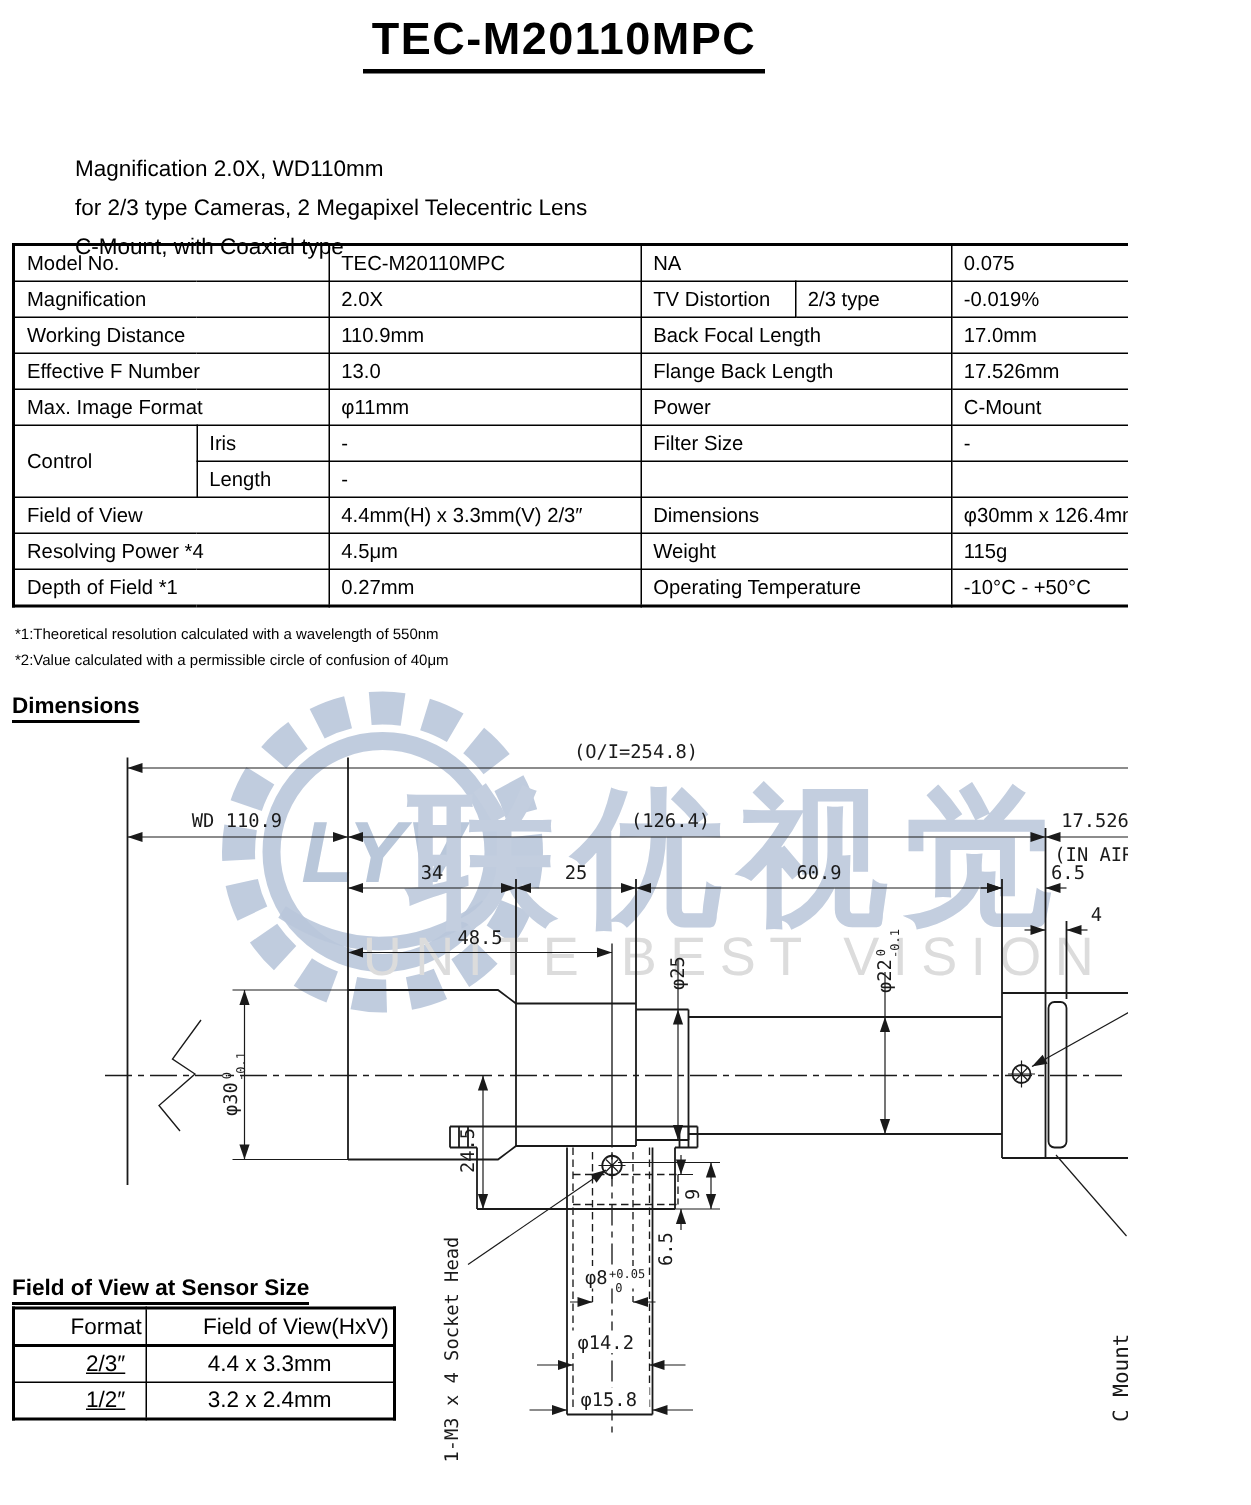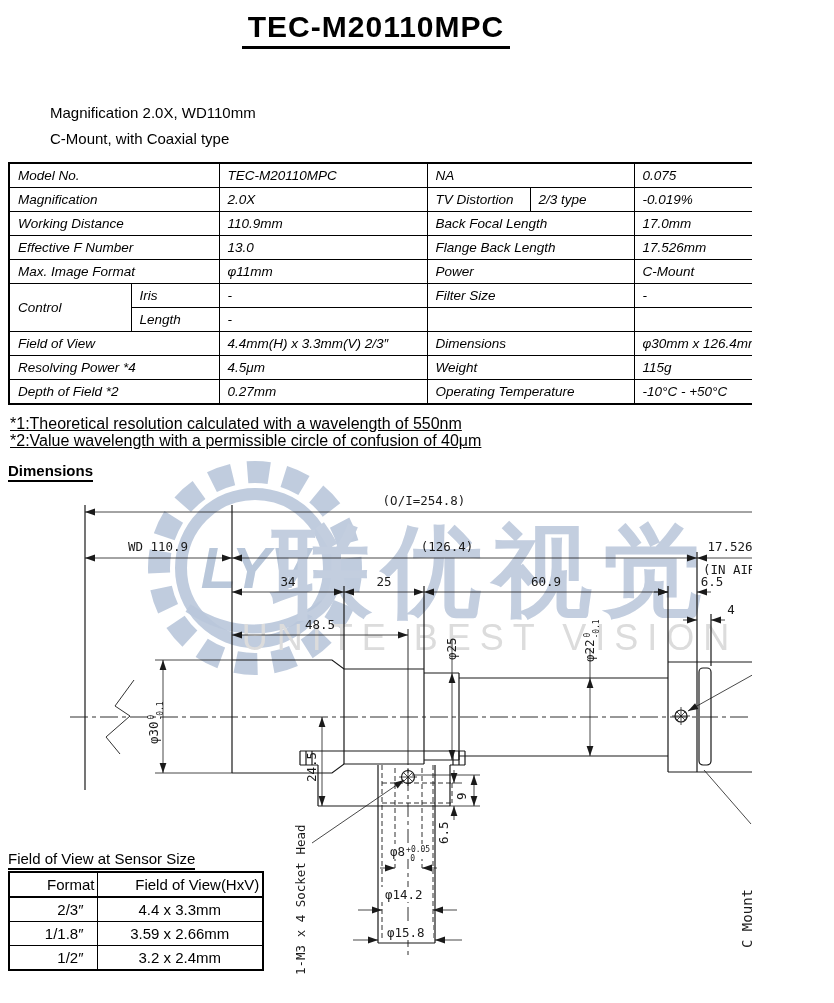--- a/index.html
+++ b/index.html
@@ -8,49 +8,50 @@
   
   .title-wrap{position:absolute;top:10px;left:0;width:100%;text-align:center;}
   .title-wrap span{display:inline-block;font-size:30px;font-weight:bold;letter-spacing:1px;
         border-bottom:3px solid #000;padding:0 6px 2px 6px;}
   
   .intro{position:absolute;left:10px;top:100px;font-size:15px;font-weight:normal;line-height:26px;margin-left:40px;}
   
   table.spec{position:absolute;left:8px;top:162px;width:818px;border-collapse:collapse;
         table-layout:fixed;font-size:13.5px;border:2.5px solid #000;}
   table.spec td{border:1.6px solid #000;height:23px;line-height:23px;padding:0 2px 0 8px;
-        white-space:nowrap;overflow:hidden;font-style:italic;}
-  
-  .footnotes{position:absolute;left:10px;top:415px;font-size:16px;line-height:17px;text-decoration:underline;}
+        white-space:nowrap;overflow:hidden;}
+  
+  .footnotes{position:absolute;left:10px;top:415px;font-size:10px;line-height:17px;}
   
   .dim-heading{position:absolute;left:8px;top:462px;font-size:15px;font-weight:bold;}
   .dim-heading span{border-bottom:2px solid #000;padding-bottom:1px;}
   
   svg.drawing{position:absolute;left:0;top:0;}
   
-  .fov-heading{position:absolute;left:8px;top:850px;font-size:15px;font-weight:normal;}
+  .fov-heading{position:absolute;left:8px;top:850px;font-size:15px;font-weight:bold;}
   .fov-heading span{border-bottom:2px solid #000;padding-bottom:1px;}
   table.fov{position:absolute;left:8px;top:871px;width:254px;border-collapse:collapse;
         table-layout:fixed;font-size:15px;border:2.5px solid #000;}
   table.fov td{border:1.6px solid #000;height:21px;line-height:21px;text-align:center;
         white-space:nowrap;overflow:hidden;}
   table.fov tr.hdr td{border-bottom:2.5px solid #000;padding-left:36px;}
-  table.fov td.fmt{text-align:right;padding-right:13px;}
+  table.fov td.fmt{text-align:right;padding-right:13px;text-decoration:underline;}
 </style>
 </head>
 <body>
 
 <div class="page">
 
   <div class="title-wrap">
     <span>TEC-M20110MPC</span>
   </div>
 
   <div class="intro">
     <div>Magnification 2.0X, WD110mm</div>
+    <div>for 2/3 type Cameras, 2 Megapixel Telecentric Lens</div>
     <div>C-Mount, with Coaxial type</div>
   </div>
 
   <table class="spec">
     <colgroup>
         <col style="width:122px">
         <col style="width:88px">
         <col style="width:208px">
               <col style="width:103px">
         <col style="width:104px">
@@ -107,31 +108,31 @@
       <td colspan="2">Dimensions</td>
       <td>φ30mm x 126.4mm</td>
     </tr>
     <tr>
       <td colspan="2">Resolving Power *4</td>
       <td>4.5μm</td>
       <td colspan="2">Weight</td>
       <td>115g</td>
     </tr>
     <tr>
-      <td colspan="2">Depth of Field *2</td>
+      <td colspan="2">Depth of Field *1</td>
       <td>0.27mm</td>
       <td colspan="2">Operating Temperature</td>
       <td>-10°C - +50°C</td>
     </tr>
   </tbody>
     </table>
 
   <div class="footnotes">
     <div>*1:Theoretical resolution calculated with a wavelength of 550nm</div>
-    <div>*2:Value wavelength with a permissible circle of confusion of 40μm</div>
+    <div>*2:Value calculated with a permissible circle of confusion of 40μm</div>
   </div>
 
   <div class="dim-heading">
     <span>Dimensions</span>
   </div>
 
   <svg class="drawing" width="834" height="1003" viewBox="0 0 834 1003">
     <defs>
       <marker id="ar" viewBox="0 0 10 8" refX="10" refY="4" markerWidth="11" markerHeight="8" markerUnits="userSpaceOnUse" orient="auto-start-reverse">
         <path d="M0,0.6 L10,4 L0,7.4 Z" fill="#1a1a1a"></path>
@@ -266,23 +267,19 @@
     <tbody>
         <tr class="hdr">
       <td>Format</td>
       <td>Field of View(HxV)</td>
     </tr>
     <tr>
       <td class="fmt">2/3″</td>
       <td>4.4 x 3.3mm</td>
     </tr>
     <tr>
-      <td class="fmt">1/1.8″</td>
-      <td>3.59 x 2.66mm</td>
-    </tr>
-    <tr>
       <td class="fmt">1/2″</td>
       <td>3.2 x 2.4mm</td>
     </tr>
   </tbody>
     </table>
 
 </div>
 
 </body></html>

